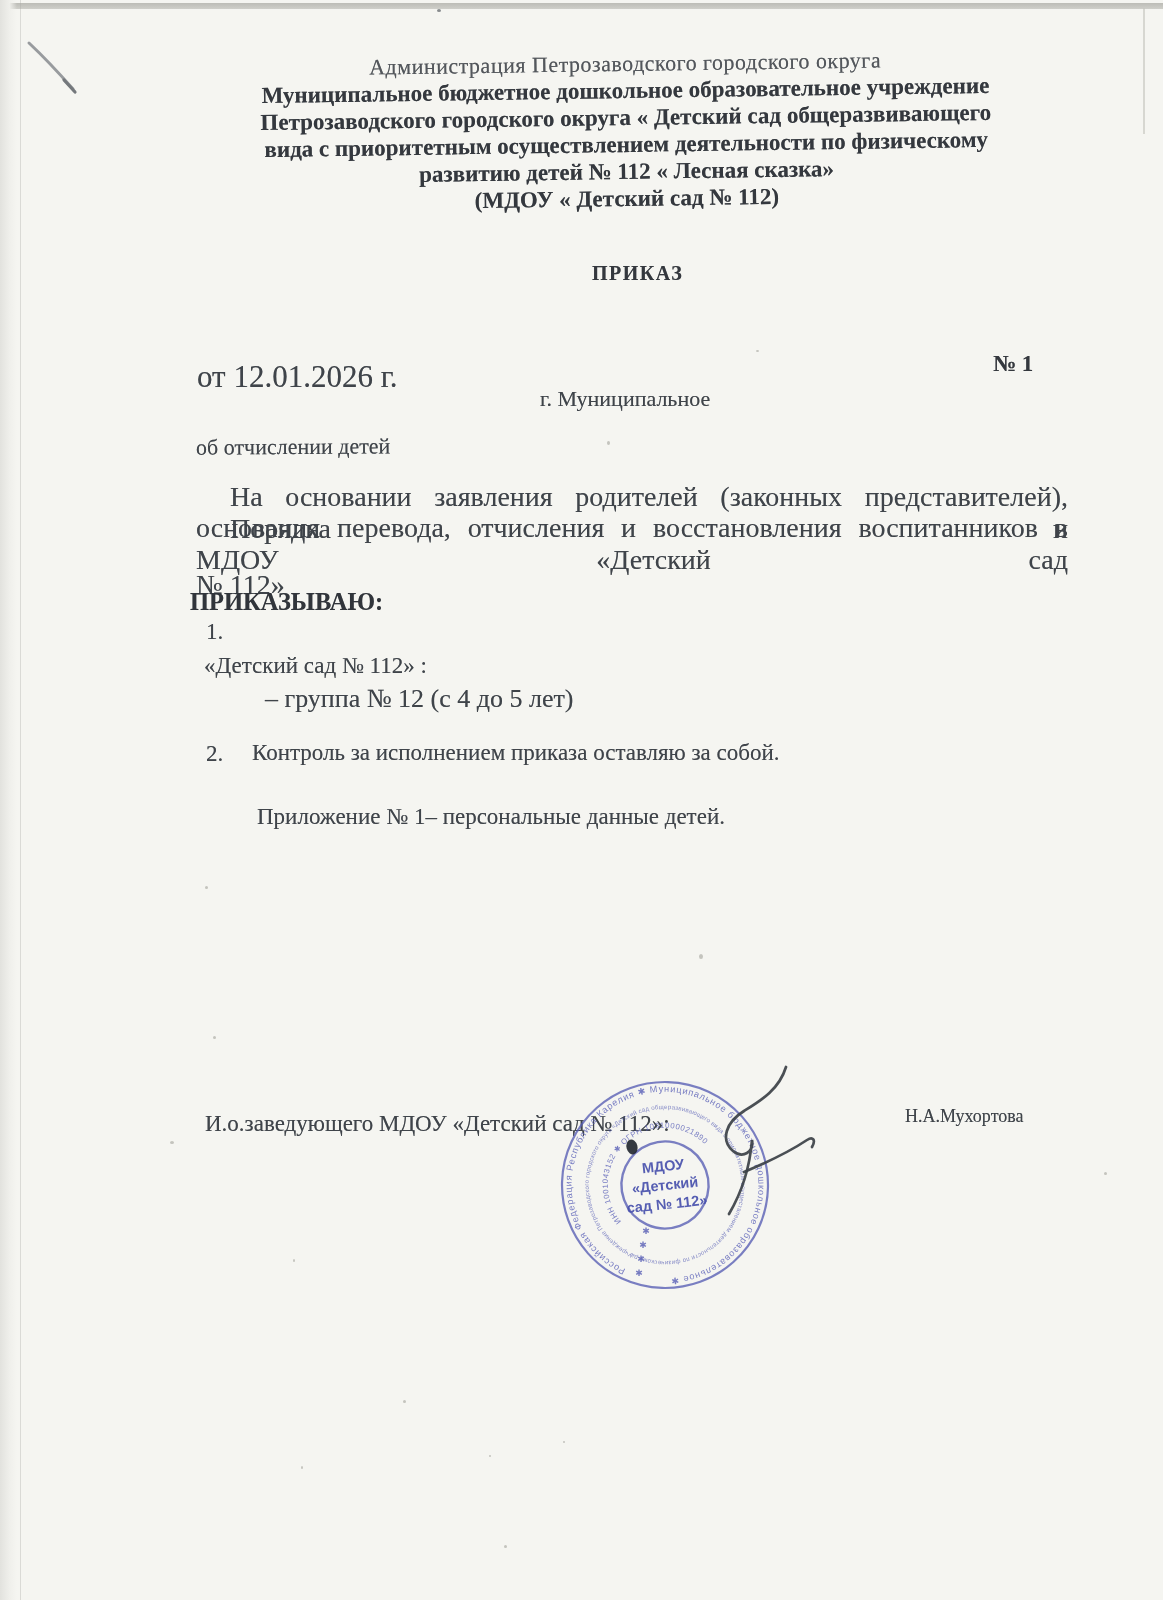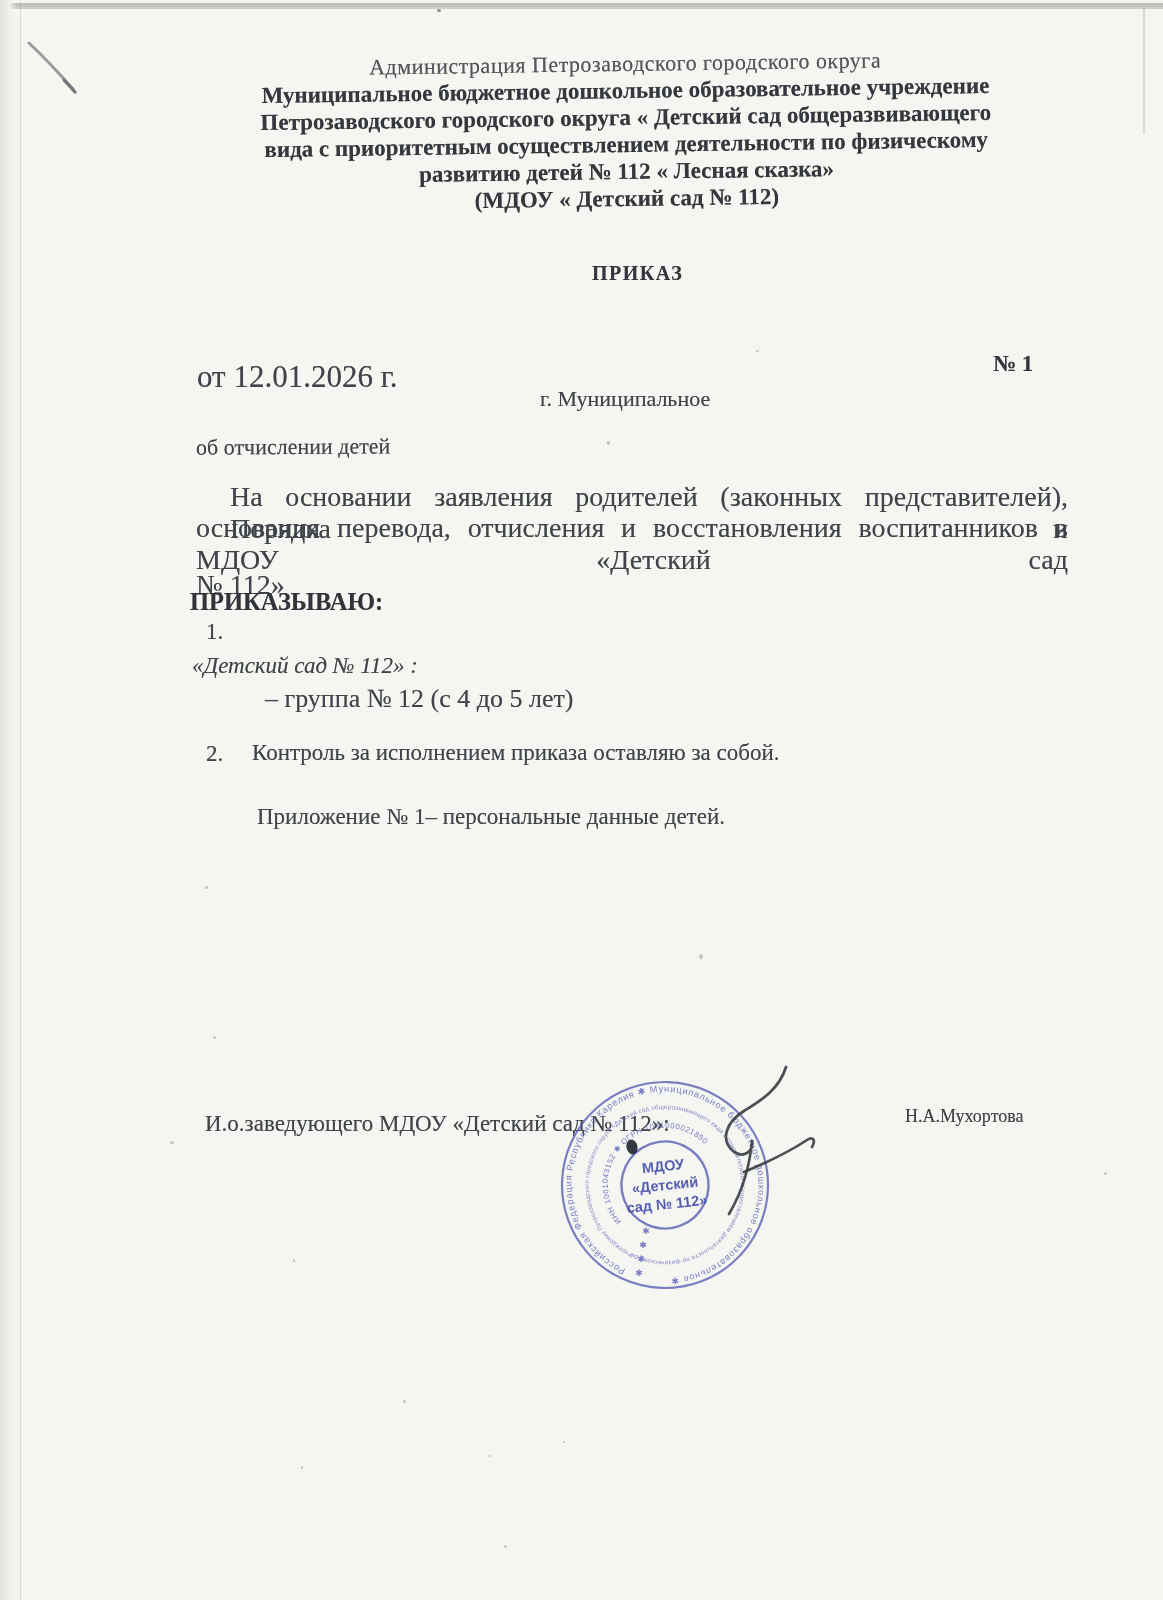--- a/index.html
+++ b/index.html
@@ -79,21 +79,21 @@
   <div class="txt city">г. Муниципальное</div>
   <div class="txt subject">об отчислении детей</div>
 
   <div class="para-line just" style="left:230px;top:481px;width:838px;">На  основании  заявления  родителей  (законных  представителей),  Порядка  и</div>
   <div class="para-line just" style="left:196px;top:512px;width:872px;">основания  перевода, отчисления и восстановления воспитанников в МДОУ «Детский сад</div>
   <div class="para-line" style="left:196px;top:548px;margin-top:21px;">№ 112»</div>
 
   <div class="txt resolution">ПРИКАЗЫВАЮ:</div>
 
   <div class="txt marker" style="left:206px;top:619px;">1.</div>
-  <div class="para-line" style="left:192px;top:653px;font-size:23px;font-style:italic;">«Детский сад № 112» :</div>
+  <div class="para-line" style="left:204px;top:653px;font-size:23px;">«Детский сад № 112» :</div>
   <div class="para-line" style="left:265px;top:684px;font-size:26px;">– группа № 12 (с   4 до 5  лет)</div>
 
   <div class="txt marker" style="left:206px;top:741px;">2.</div>
   <div class="para-line" style="left:252px;top:740px;font-size:23px;">Контроль за исполнением приказа оставляю за собой.</div>
 
   <div class="txt attach">Приложение № 1– персональные данные детей.</div>
 
   <div class="txt sig-role">И.о.заведующего  МДОУ «Детский сад № 112»:</div>
   <div class="txt sig-name">Н.А.Мухортова</div>
 

